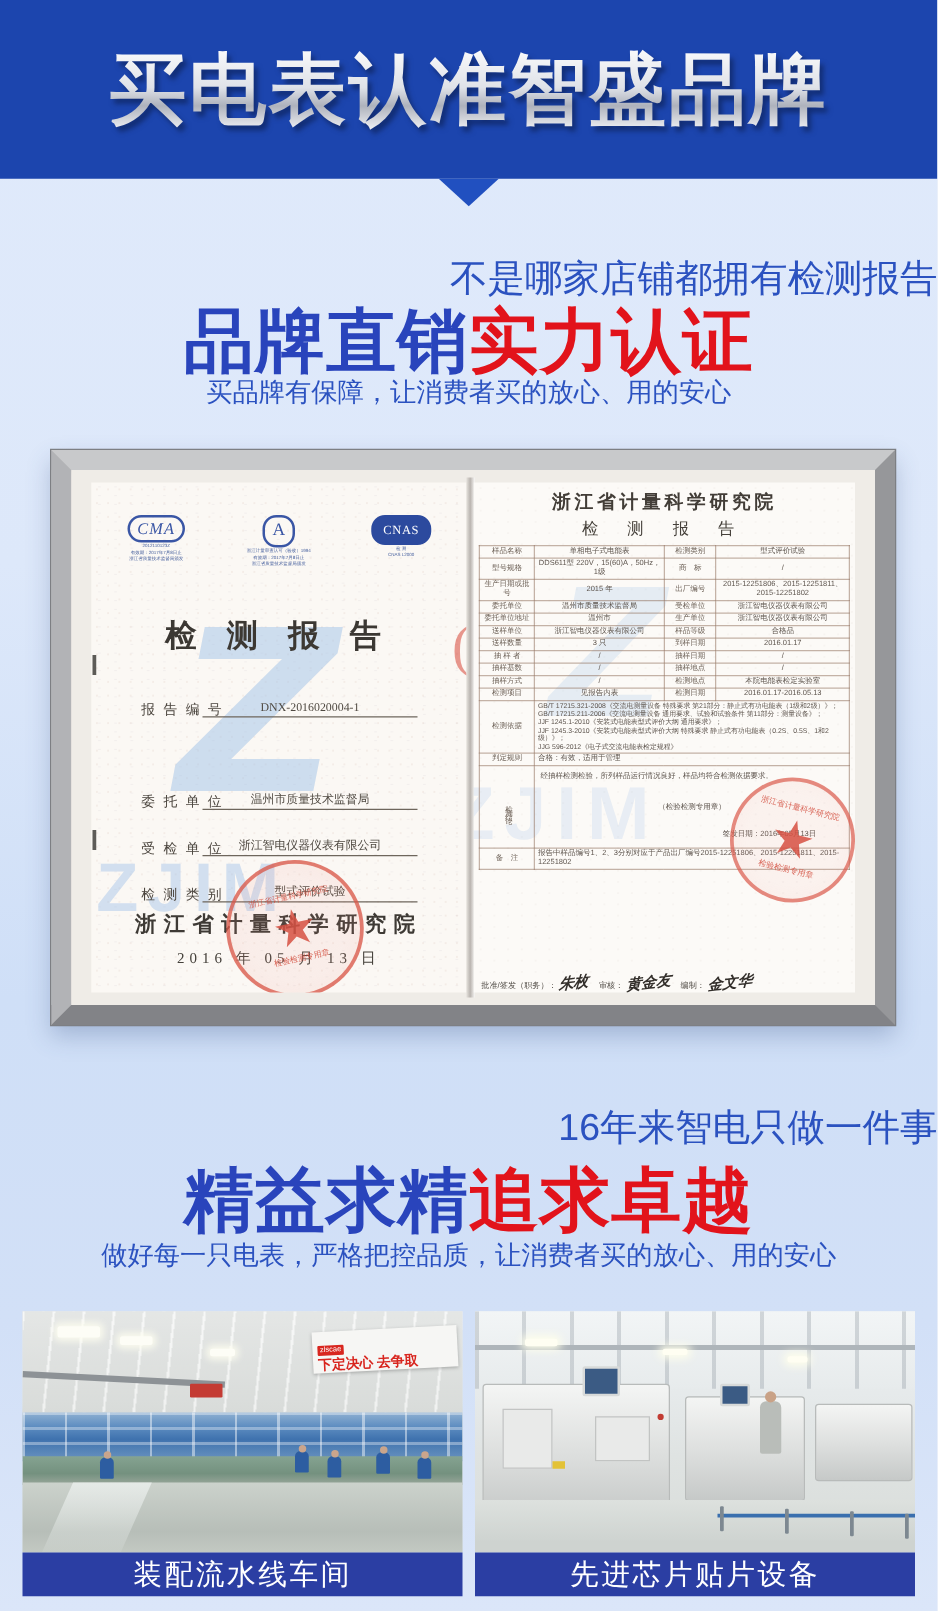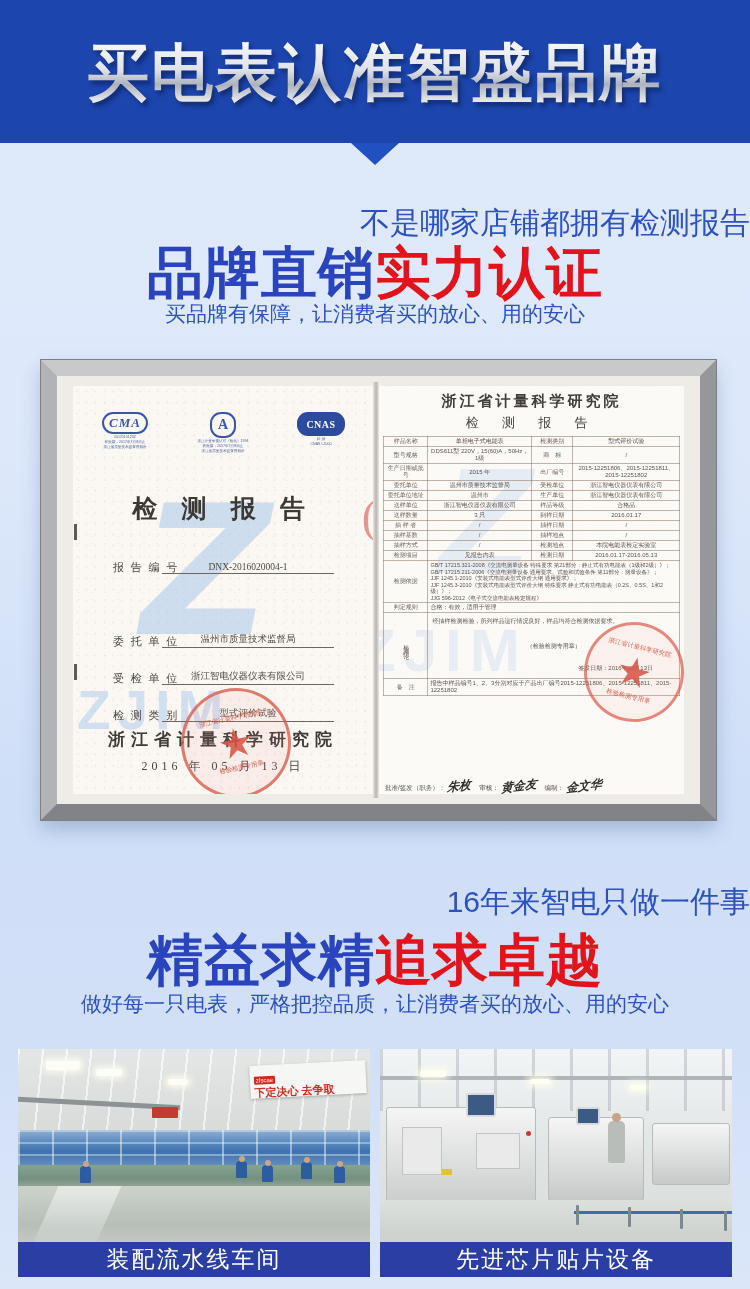--- a/index.html
+++ b/index.html
@@ -43,21 +43,21 @@
     background-image:radial-gradient(rgba(200,165,150,.14) 1px, transparent 1px),
                      radial-gradient(rgba(160,150,170,.10) 1px, transparent 1px);
     background-size:9px 11px, 13px 7px; }
   .table-page { left:322px; width:305px; background:#fcfaf7;
     background-image:radial-gradient(rgba(190,170,160,.08) 1px, transparent 1px); background-size:11px 9px; }
   .seam { position:absolute; left:316px; top:6px; width:7px; height:416px;
     background:linear-gradient(90deg, rgba(90,80,70,.05), rgba(60,50,45,.30) 45%, rgba(255,255,255,.65)); }
   
   .logos { position:absolute; left:0; top:26px; width:300px; display:flex; justify-content:center; gap:24px; z-index:1; }
   .logo { width:74px; text-align:center; color:#3a56a5; }
-  .logo .mark { display:inline-flex; align-items:center; justify-content:center; font-weight:bold; font-family:"Liberation Serif",serif;border-radius:11px; }
+  .logo .mark { display:inline-flex; align-items:center; justify-content:center; font-weight:normal; font-family:"Liberation Serif",serif;border-radius:11px; }
   .cma-mark  { width:46px; height:22px; border:2px solid #3a56a5; border-radius:11px/9px; font-size:13px; font-style:italic; letter-spacing:1px; }
   .caa-mark  { width:26px; height:26px; border:2px solid #3a56a5; border-radius:50%; font-size:14px; }
   .cnas-mark { width:48px; height:24px; border:2px solid #2c4a9e; border-radius:50%; font-size:10px; background:#2c4a9e; color:#fff; letter-spacing:.5px; }
   .logo .ln { font-size:4px; line-height:5px; color:#49629f; white-space:nowrap; transform:scale(.9); }
   .cover-title { position:absolute; left:0; top:106px; width:300px; text-align:center; z-index:1;
     font-family:"Liberation Serif","DejaVu Serif",serif; font-weight:bold; font-size:25px; letter-spacing:9px; color:#3c3833; }
   .field { position:absolute; left:30px; width:250px; height:34px; z-index:1; }
   .field .flabel { position:absolute; left:10px; bottom:3px; font-family:"Liberation Serif",serif; font-size:11px; letter-spacing:2px; color:#4a443d; }
   .field .fline  { position:absolute; left:59px; bottom:4px; width:172px; border-bottom:1px solid #6e665c; text-align:center; font-size:9.5px; color:#4f4941; padding-bottom:1px; font-family:"Liberation Serif",serif;margin-top:32px; }
   .institute { position:absolute; left:0; top:342px; width:300px; text-align:center; z-index:1;

